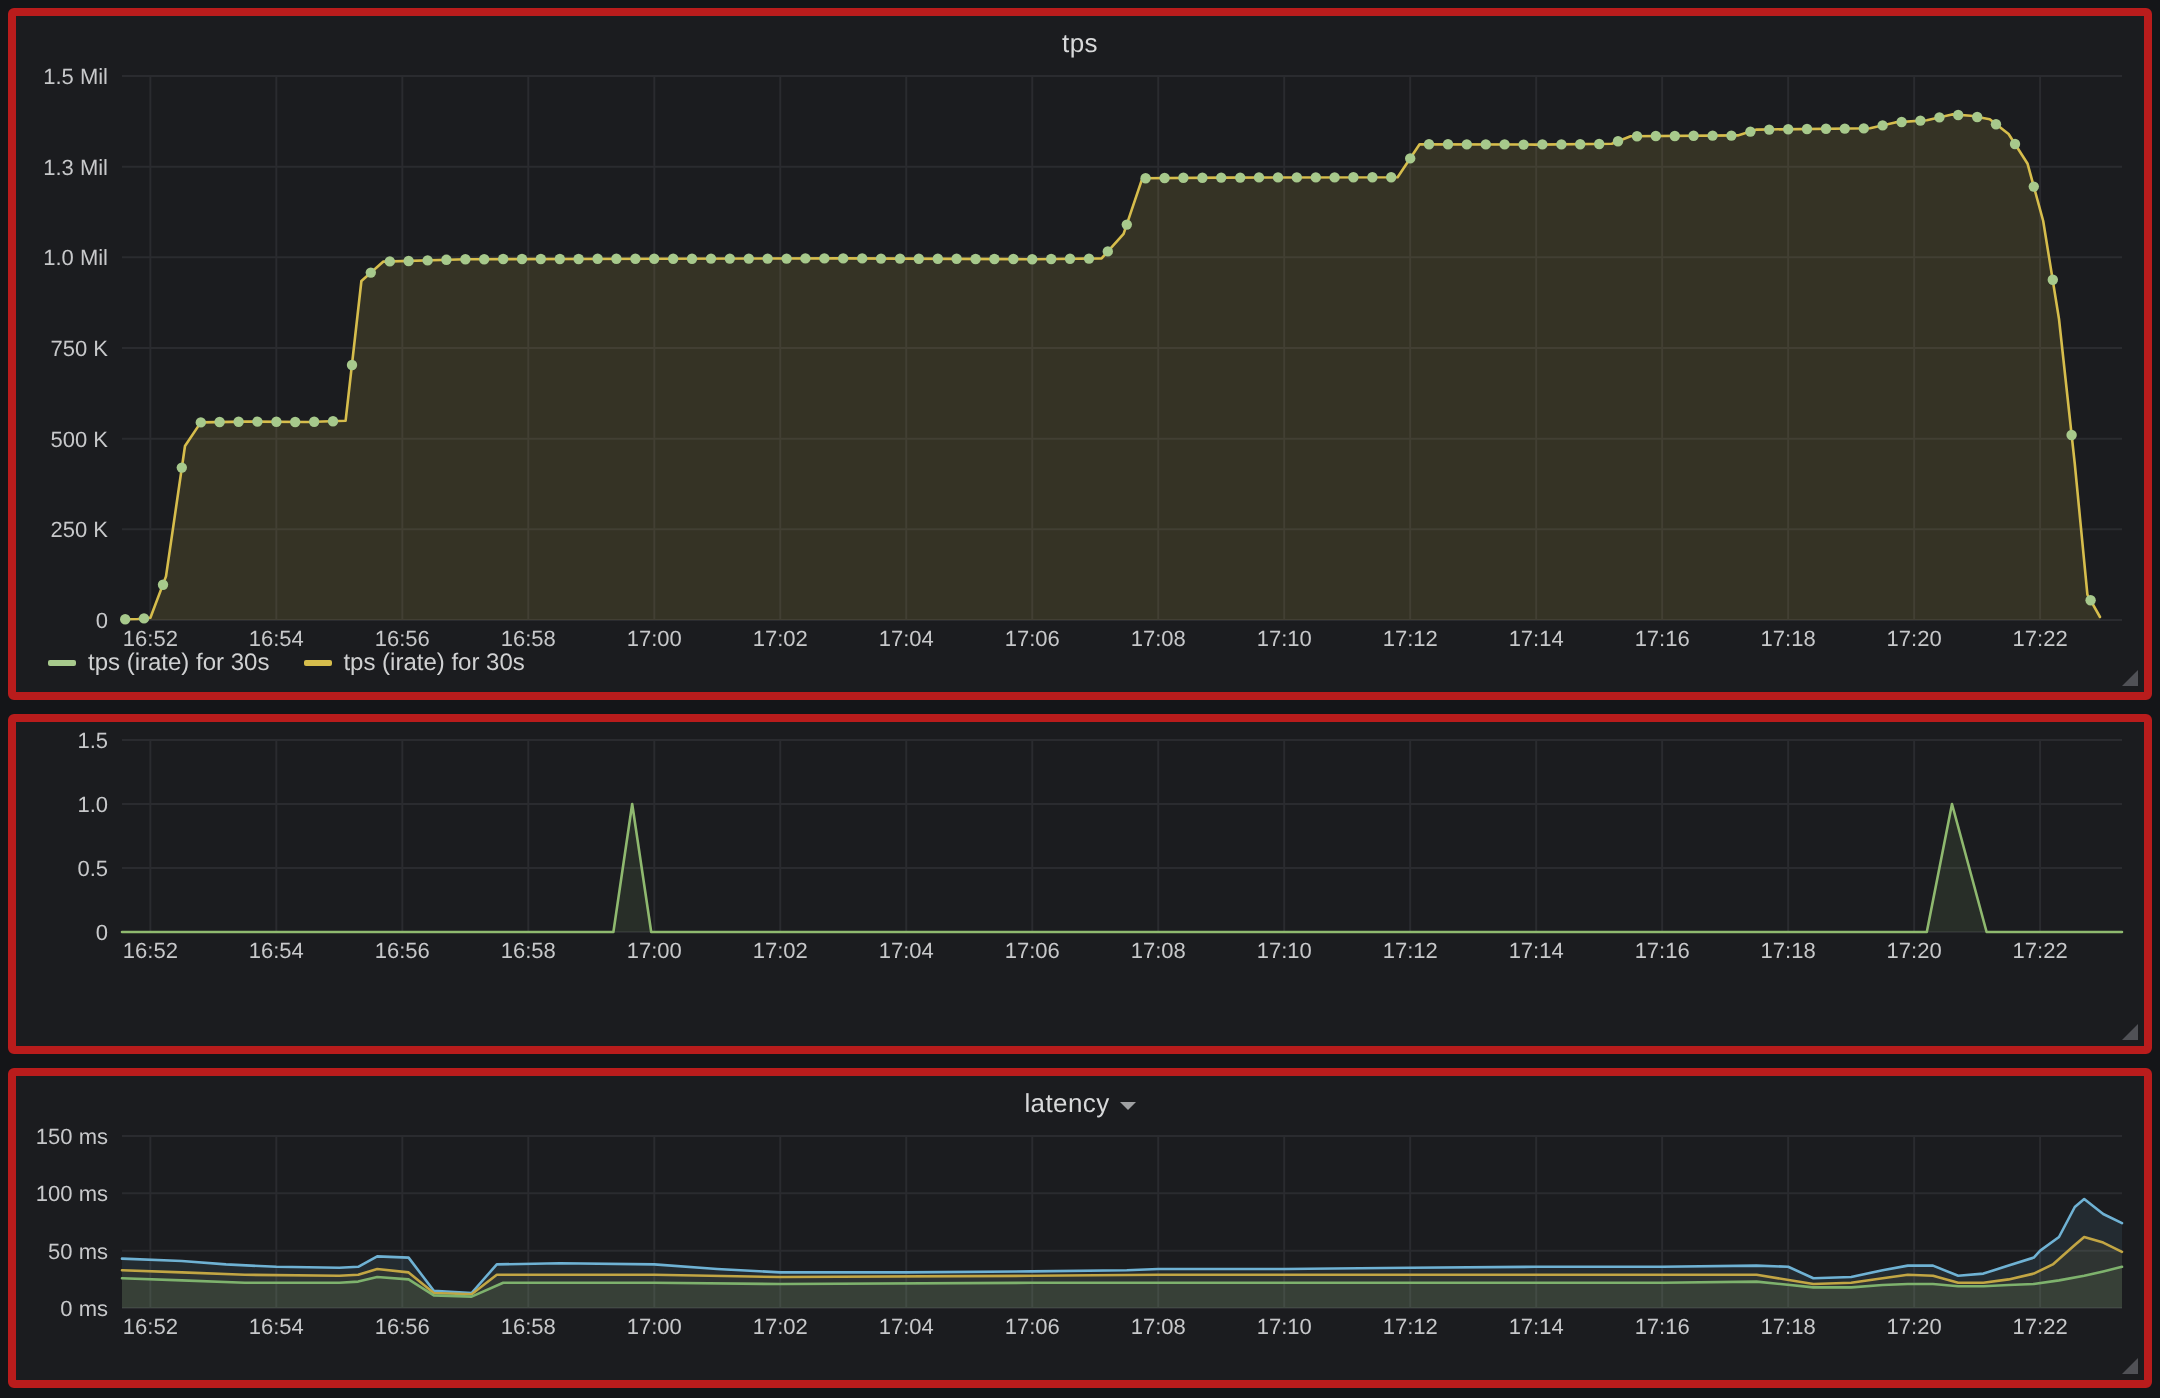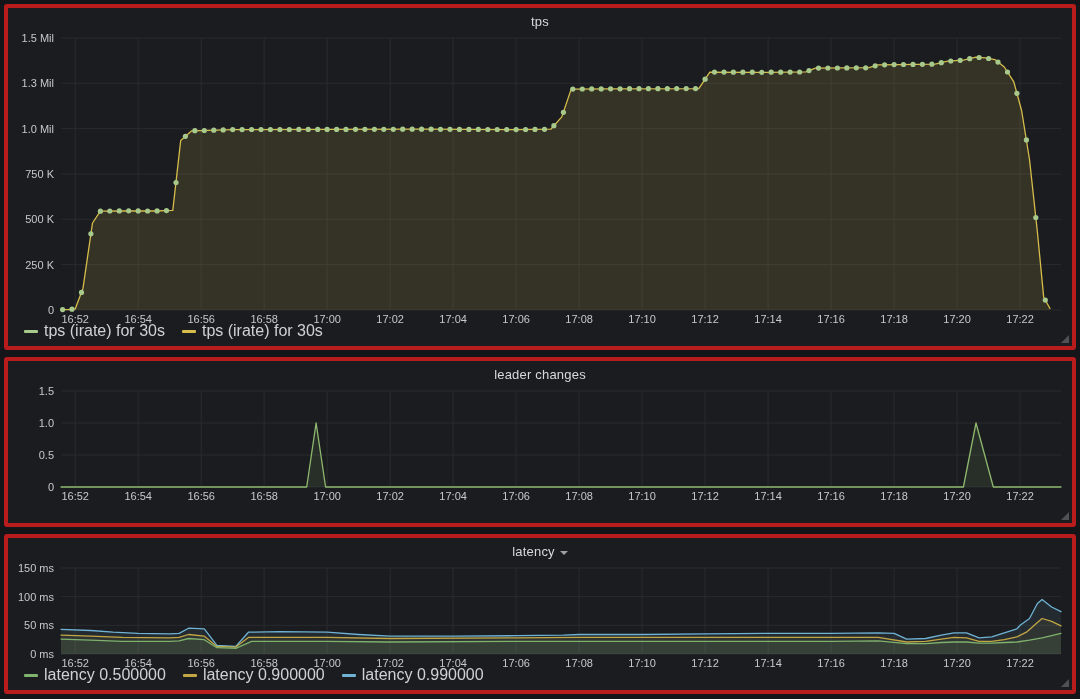--- a/index.html
+++ b/index.html
@@ -8,21 +8,21 @@
          display:flex;flex-direction:column;box-sizing:border-box;padding:3px 7px 4px;justify-content:space-between;}
   .panel-tps{height:346px;}
   .panel-leader{height:170px;}
   .panel-latency{height:160px;}
   .panel-header{height:21px;display:flex;align-items:center;justify-content:center;gap:5px;cursor:pointer;}
   .panel-title{font-size:13px;font-weight:500;color:#d8d9da;letter-spacing:.2px;}
   .caret{width:0;height:0;border-left:4px solid transparent;border-right:4px solid transparent;
          border-top:4px solid #9fa0a2;margin-top:2px;}
   .chart-wrap{flex:1;min-height:0;}
   svg text{font-family:"Liberation Sans",sans-serif;}
-  .legend{height:22px;display:flex;align-items:center;gap:17px;padding-left:9px;font-size:16px;color:#d0d1d2;}
+  .legend{height:22px;display:flex;align-items:center;gap:17px;padding-left:9px;font-size:12px;color:#d0d1d2;}
   .legend-item{display:flex;align-items:center;gap:6px;cursor:pointer;}
   .swatch{display:inline-block;width:14px;height:3px;border-radius:1px;background:#888;}
   .resize-handle{position:absolute;right:3px;bottom:3px;width:0;height:0;border-style:solid;
                  border-width:0 0 8px 8px;border-color:transparent transparent #505156 transparent;cursor:nwse-resize;}
 </style>
 </head>
 <body>
 
 <div class="dashboard">
 
@@ -192,23 +192,20 @@
       </span>
       <span class="legend-item">
         <i class="swatch" style="background: rgb(214, 189, 76);"></i>
         <span>tps (irate) for 30s</span>
       </span>
     </div>
     <div class="resize-handle"></div>
   </section>
 
   <section class="panel panel-leader">
-    <header class="panel-header">
-      <span class="panel-title">leader changes</span>
-    </header>
     <div class="chart-wrap"><svg width="1056" height="118">
           <line x1="60.173228346456696" y1="6" x2="60.173228346456696" y2="102" stroke="#2a2b2f" stroke-width="1"></line>
           <line x1="123.16535433070867" y1="6" x2="123.16535433070867" y2="102" stroke="#2a2b2f" stroke-width="1"></line>
           <line x1="186.15748031496065" y1="6" x2="186.15748031496065" y2="102" stroke="#2a2b2f" stroke-width="1"></line>
           <line x1="249.14960629921262" y1="6" x2="249.14960629921262" y2="102" stroke="#2a2b2f" stroke-width="1"></line>
           <line x1="312.14173228346453" y1="6" x2="312.14173228346453" y2="102" stroke="#2a2b2f" stroke-width="1"></line>
           <line x1="375.1338582677165" y1="6" x2="375.1338582677165" y2="102" stroke="#2a2b2f" stroke-width="1"></line>
           <line x1="438.1259842519685" y1="6" x2="438.1259842519685" y2="102" stroke="#2a2b2f" stroke-width="1"></line>
           <line x1="501.11811023622045" y1="6" x2="501.11811023622045" y2="102" stroke="#2a2b2f" stroke-width="1"></line>
           <line x1="564.1102362204724" y1="6" x2="564.1102362204724" y2="102" stroke="#2a2b2f" stroke-width="1"></line>
@@ -295,30 +292,16 @@
           <text x="879.0708661417323" y="105" text-anchor="middle" fill="#c7c8ca" font-size="11">17:18</text>
           <text x="942.0629921259842" y="105" text-anchor="middle" fill="#c7c8ca" font-size="11">17:20</text>
           <text x="1005.0551181102362" y="105" text-anchor="middle" fill="#c7c8ca" font-size="11">17:22</text>
           <path d="M46.0 67.3L75.9 68.5L98.0 70.2L123.2 71.4L154.7 71.9L164.1 71.4L173.6 66.2L189.3 66.8L201.9 83.4L220.8 84.5L233.4 70.2L264.9 69.6L312.1 70.2L343.6 72.5L375.1 74.2L438.1 74.2L501.1 73.7L548.4 73.1L564.1 72.5L627.1 72.5L690.1 71.9L753.1 71.4L816.1 71.4L863.3 70.8L879.1 71.4L891.7 77.1L910.6 76.5L926.3 73.1L938.9 70.8L951.5 70.8L964.1 75.9L976.7 74.8L989.3 70.8L1001.9 66.8L1005.1 63.3L1014.5 56.5L1022.4 41.5L1027.1 37.5L1036.6 45.0L1046.0 49.6L1046.0 92.0L46.0 92.0Z" fill="rgba(111,178,212,0.10)" stroke="none"></path>
           <path d="M46.0 67.3L75.9 68.5L98.0 70.2L123.2 71.4L154.7 71.9L164.1 71.4L173.6 66.2L189.3 66.8L201.9 83.4L220.8 84.5L233.4 70.2L264.9 69.6L312.1 70.2L343.6 72.5L375.1 74.2L438.1 74.2L501.1 73.7L548.4 73.1L564.1 72.5L627.1 72.5L690.1 71.9L753.1 71.4L816.1 71.4L863.3 70.8L879.1 71.4L891.7 77.1L910.6 76.5L926.3 73.1L938.9 70.8L951.5 70.8L964.1 75.9L976.7 74.8L989.3 70.8L1001.9 66.8L1005.1 63.3L1014.5 56.5L1022.4 41.5L1027.1 37.5L1036.6 45.0L1046.0 49.6" fill="none" stroke="#6fb2d4" stroke-width="1.3" stroke-linejoin="round" stroke-linecap="round"></path>
           <path d="M46.0 73.1L75.9 74.2L107.4 75.4L154.7 75.9L164.1 75.4L173.6 72.5L189.3 74.2L201.9 84.5L220.8 85.1L233.4 75.4L312.1 75.4L375.1 76.5L501.1 75.9L564.1 75.4L690.1 75.4L816.1 75.4L863.3 75.4L891.7 80.0L910.6 79.4L926.3 77.1L938.9 75.4L951.5 75.9L964.1 79.4L976.7 79.4L989.3 77.7L1001.9 74.8L1011.4 70.2L1022.4 60.5L1027.1 56.5L1036.6 59.3L1046.0 63.9L1046.0 92.0L46.0 92.0Z" fill="rgba(194,166,68,0.08)" stroke="none"></path>
           <path d="M46.0 73.1L75.9 74.2L107.4 75.4L154.7 75.9L164.1 75.4L173.6 72.5L189.3 74.2L201.9 84.5L220.8 85.1L233.4 75.4L312.1 75.4L375.1 76.5L501.1 75.9L564.1 75.4L690.1 75.4L816.1 75.4L863.3 75.4L891.7 80.0L910.6 79.4L926.3 77.1L938.9 75.4L951.5 75.9L964.1 79.4L976.7 79.4L989.3 77.7L1001.9 74.8L1011.4 70.2L1022.4 60.5L1027.1 56.5L1036.6 59.3L1046.0 63.9" fill="none" stroke="#c2a644" stroke-width="1.3" stroke-linejoin="round" stroke-linecap="round"></path>
           <path d="M46.0 77.1L75.9 78.2L107.4 79.4L154.7 79.4L164.1 78.8L173.6 76.5L189.3 77.7L201.9 85.7L220.8 86.3L236.6 79.4L312.1 79.4L375.1 80.0L501.1 79.4L564.1 79.4L690.1 79.4L816.1 79.4L863.3 78.8L891.7 81.7L910.6 81.7L926.3 80.5L938.9 80.0L951.5 80.0L964.1 81.1L976.7 81.1L989.3 80.5L1001.9 80.0L1014.5 78.2L1027.1 75.9L1036.6 73.7L1046.0 71.4L1046.0 92.0L46.0 92.0Z" fill="rgba(126,178,109,0.10)" stroke="none"></path>
           <path d="M46.0 77.1L75.9 78.2L107.4 79.4L154.7 79.4L164.1 78.8L173.6 76.5L189.3 77.7L201.9 85.7L220.8 86.3L236.6 79.4L312.1 79.4L375.1 80.0L501.1 79.4L564.1 79.4L690.1 79.4L816.1 79.4L863.3 78.8L891.7 81.7L910.6 81.7L926.3 80.5L938.9 80.0L951.5 80.0L964.1 81.1L976.7 81.1L989.3 80.5L1001.9 80.0L1014.5 78.2L1027.1 75.9L1036.6 73.7L1046.0 71.4" fill="none" stroke="#7eb26d" stroke-width="1.3" stroke-linejoin="round" stroke-linecap="round"></path>
         </svg></div>
-    <div class="legend">
-      <span class="legend-item">
-        <i class="swatch" style="background: rgb(126, 178, 109);"></i>
-        <span>latency 0.500000</span>
-      </span>
-      <span class="legend-item">
-        <i class="swatch" style="background: rgb(194, 166, 68);"></i>
-        <span>latency 0.900000</span>
-      </span>
-      <span class="legend-item">
-        <i class="swatch" style="background: rgb(111, 178, 212);"></i>
-        <span>latency 0.990000</span>
-      </span>
-    </div>
     <div class="resize-handle"></div>
   </section>
 
 </div>
 
 </body></html>

